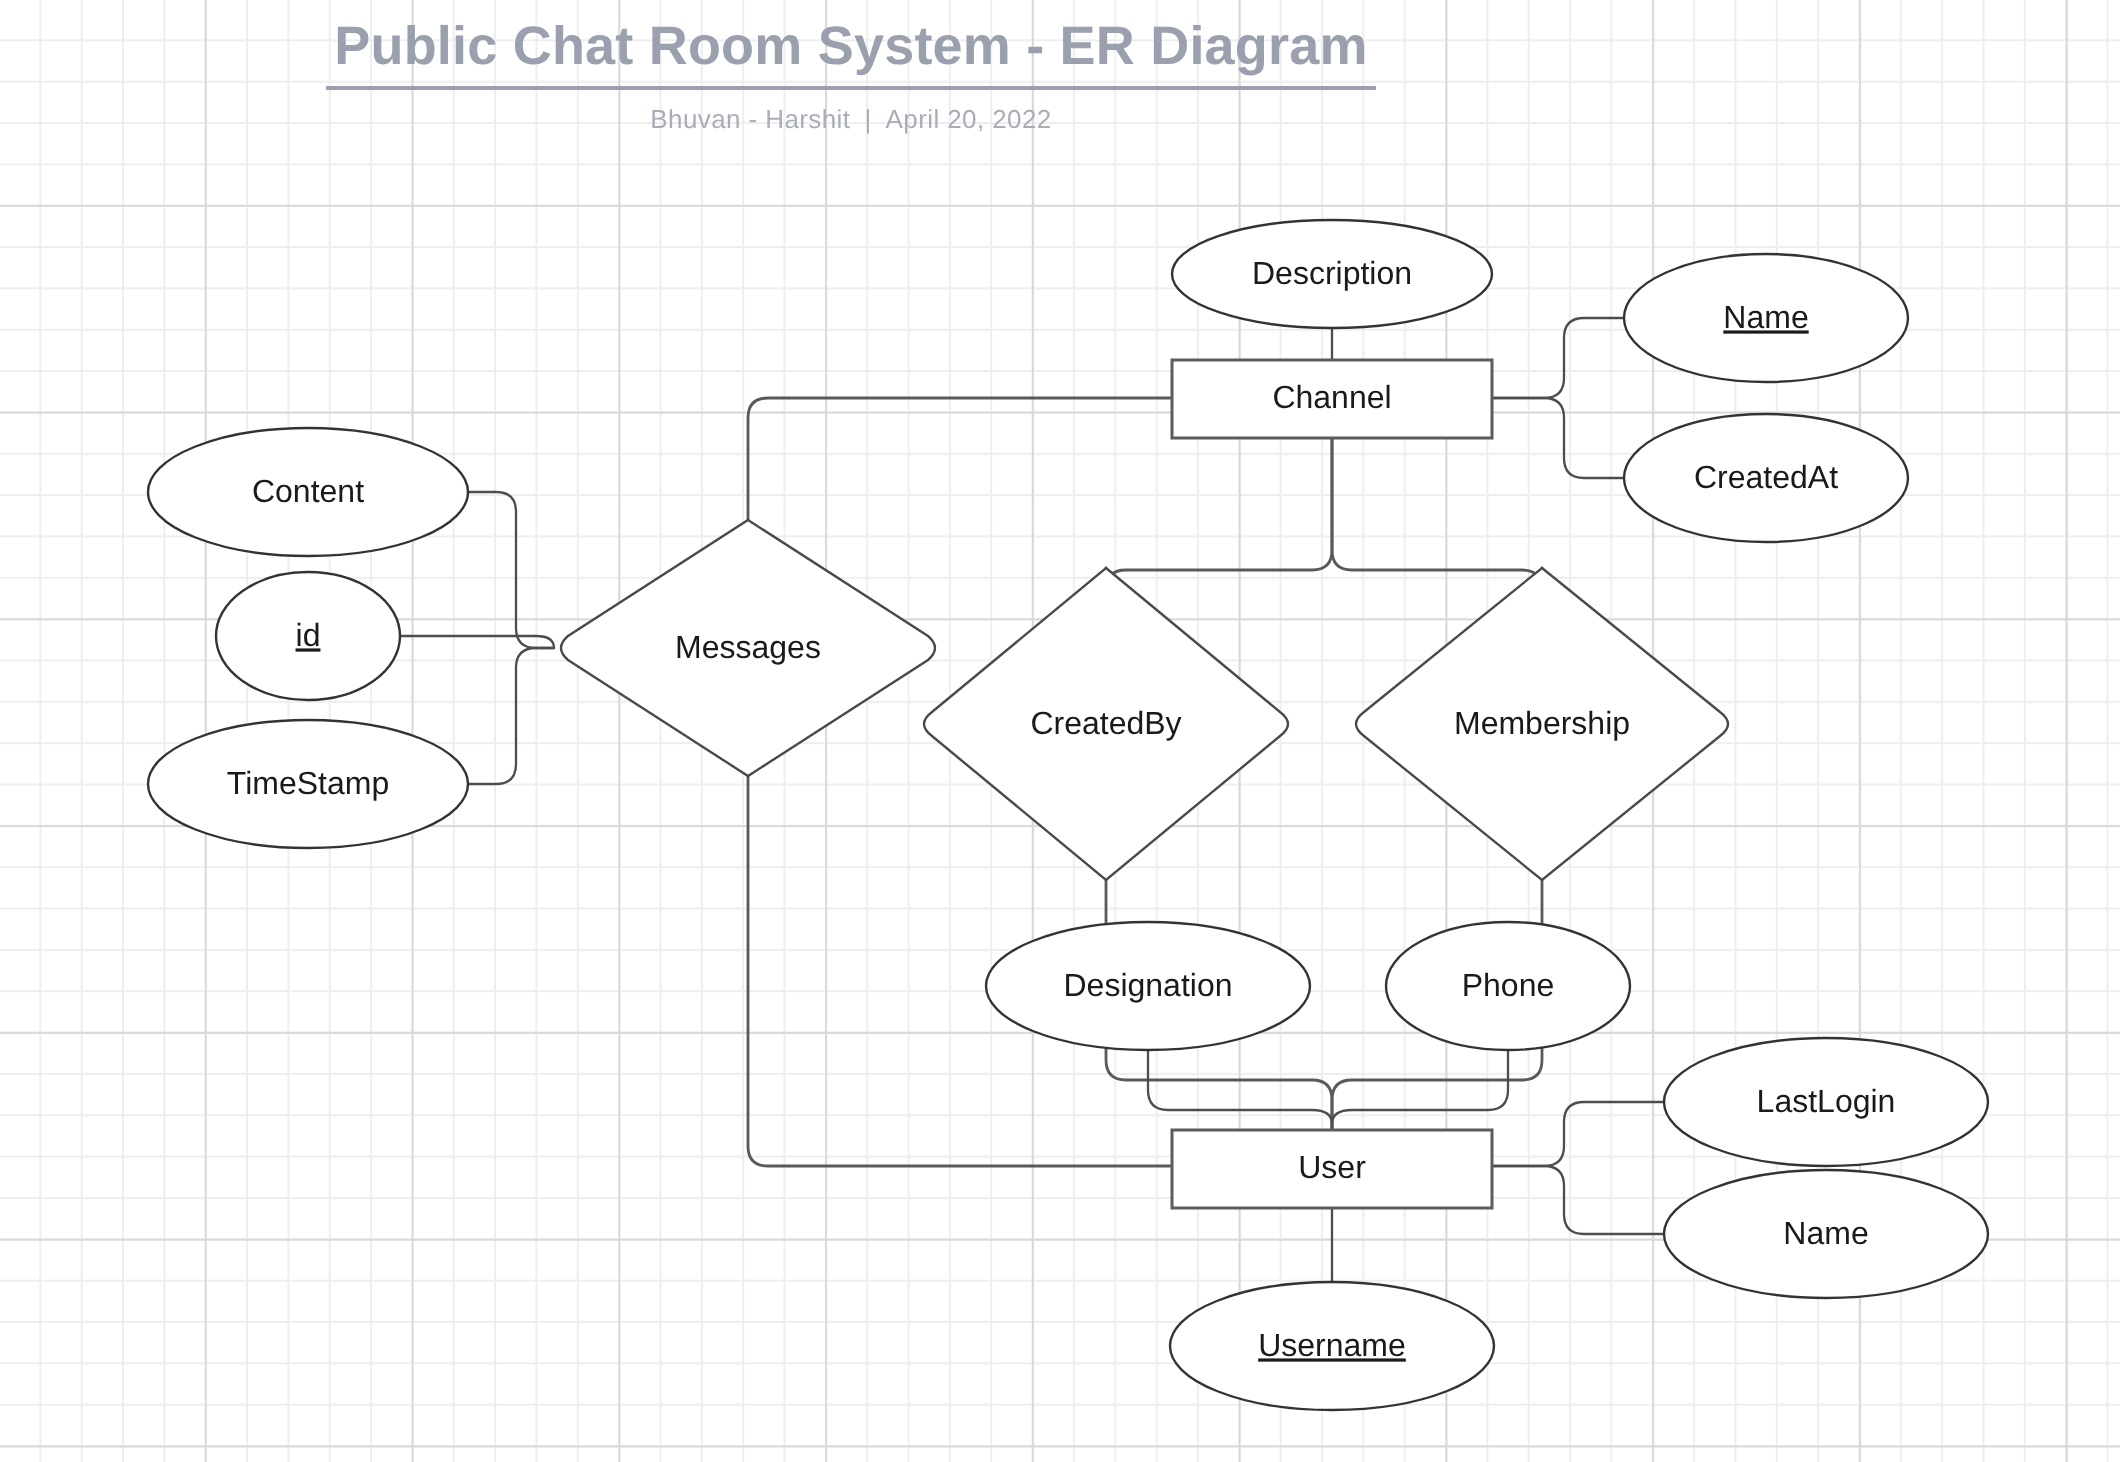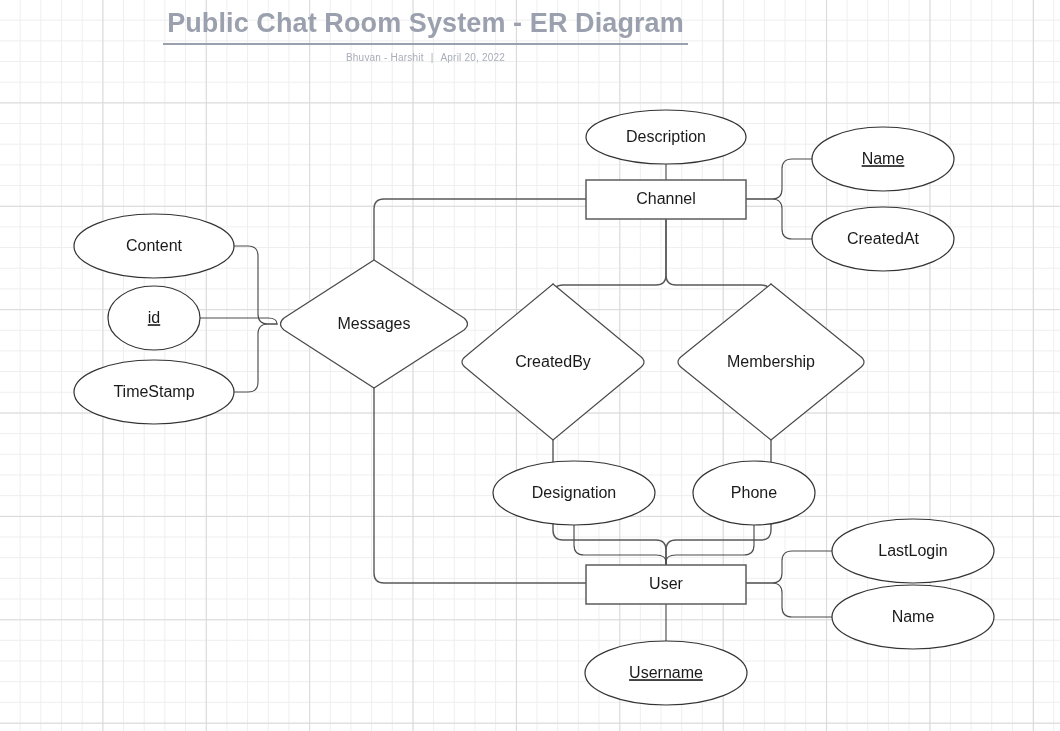--- a/index.html
+++ b/index.html
@@ -87,21 +87,21 @@
     font-weight: bold;
     color: #9aa0ad;
     letter-spacing: 0.1px;
     border-bottom: 2px solid #9aa0ad;
     padding: 0 4px 4px 4px;
     line-height: 1.15;
   }
   .doc-subtitle {
     margin-top: 7px;
     font-family: "Liberation Sans", sans-serif;
-    font-size: 10px;
+    font-size: 13px;
     color: #a8adb8;
     letter-spacing: 0.2px;
   }
   .doc-subtitle .sep {
     padding: 0 7px;
   }
 </style>
 </head>
 <body>
 

